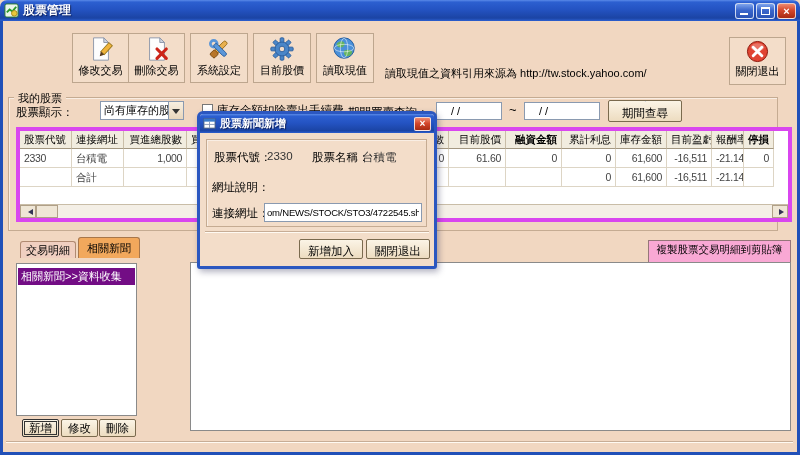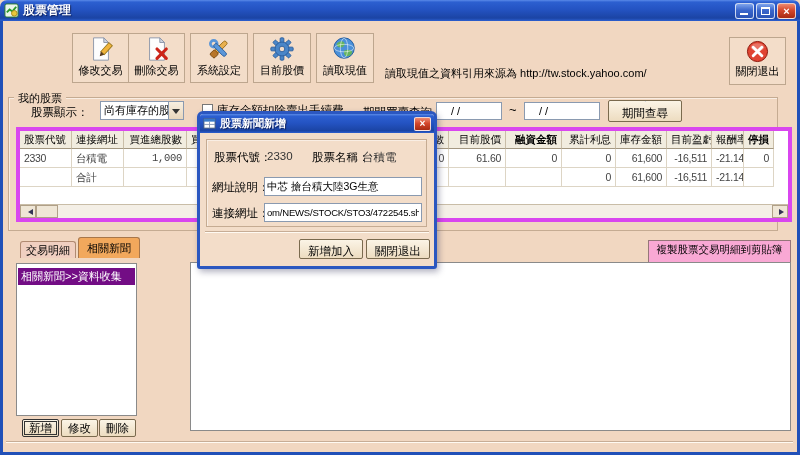--- a/index.html
+++ b/index.html
@@ -28,21 +28,21 @@
   .tbtn { position:absolute; top:33px; height:50px; width:57px; background:#f3ddc9; border:1px solid #bda68e;
     display:flex; flex-direction:column; align-items:center; justify-content:flex-start; padding-top:2px; cursor:default; }
   .tbtn .lbl { font-size:11px; margin-top:1px; white-space:nowrap; }
   .note { position:absolute; left:385px; top:66px; font-size:11px; color:#000; white-space:nowrap; }
   .tbtn.exit { left:729px; top:37px; width:57px; height:48px; }
 
   
   .gbox { position:absolute; left:8px; top:97px; width:770px; height:134px; border:1px solid #c5ab92;
     box-shadow:inset 1px 1px 0 rgba(255,255,255,.55); }
   .gbox-label { position:absolute; left:14px; top:91px; font-size:11px; background:#f1d7c1; padding:0 4px; z-index:2; }
-  .flabel { position:absolute; font-size:11.5px; white-space:nowrap;margin-left:15px; }
+  .flabel { position:absolute; font-size:11.5px; white-space:nowrap; }
   .combo { position:absolute; left:100px; top:101px; width:84px; height:19px; background:#fff; border:1px solid #8a9ab0; display:flex; }
   .combo .val { flex:1; font-size:11px; line-height:17px; padding-left:3px; white-space:nowrap; overflow:hidden; }
   .combo .drop { width:15px; height:100%; background:linear-gradient(180deg,#f8efe0,#e8d6bc); border-left:1px solid #8a9ab0; position:relative; }
   .combo .drop::after { content:""; position:absolute; left:3px; top:7px; border:4px solid transparent; border-top:5px solid #333; }
   .cb { position:absolute; left:202px; top:104px; width:11px; height:11px; background:#fff; border:1px solid #777; }
   .cb-label { position:absolute; left:217px; top:103px; width:128px; font-size:11.5px; white-space:nowrap; overflow:hidden; }
   .datef { position:absolute; top:102px; height:18px; background:#fff; border:1px solid #8a9ab0; font-size:11px; padding-left:14px; font-family:inherit; }
   .range-sep { position:absolute; left:509px; top:102px; font-size:13px; }
   .btn { background:linear-gradient(180deg,#fbf4e6,#eddcc0); border:1px solid #7a6a4e; border-radius:2px;
     font-size:11.5px; display:inline-flex; align-items:center; justify-content:center; gap:4px; font-family:inherit;flex-direction:column; }
@@ -221,21 +221,21 @@
         <div class="th" style="width: 54px; text-align: right;">累計利息</div>
         <div class="th" style="width: 51px; text-align: right;">庫存金額</div>
         <div class="th" style="width: 45px; text-align: right;">目前盈虧</div>
         <div class="th" style="width: 32px; text-align: right;">報酬率</div>
         <div class="th" style="width: 30px; text-align: right; font-weight: bold;">停損</div>
       </div>
     <div>
         <div class="trow">
           <div class="td" style="width: 52px; text-align: left;">2330</div>
           <div class="td" style="width: 52px; text-align: left;">台積電</div>
-          <div class="td" style="width: 63px; text-align: right; font-family: Liberation Mono, monospace;">1,000</div>
+          <div class="td" style="width: 63px; text-align: right;">1,000</div>
           <div class="td" style="width: 200px; text-align: left;"></div>
           <div class="td" style="width: 62px; text-align: right;">0</div>
           <div class="td" style="width: 57px; text-align: right;">61.60</div>
           <div class="td" style="width: 56px; text-align: right;">0</div>
           <div class="td" style="width: 54px; text-align: right;">0</div>
           <div class="td" style="width: 51px; text-align: right;">61,600</div>
           <div class="td" style="width: 45px; text-align: right;">-16,511</div>
           <div class="td" style="width: 32px; text-align: right;">-21.14%</div>
           <div class="td" style="width: 30px; text-align: right;">0</div>
         </div>
@@ -291,21 +291,20 @@
       <span class="txt">股票新聞新增</span>
       <span class="dlg-x"><span>×</span></span>
     </div>
     <div class="dlg-body">
       <div class="dlg-group"></div>
       <span class="dlg-label" style="left:14px;top:17px">股票代號：</span>
       <span class="dlg-val" style="left:67px;top:17px">2330</span>
       <span class="dlg-label" style="left:112px;top:17px">股票名稱：</span>
       <span class="dlg-val" style="left:162px;top:17px">台積電</span>
       <span class="dlg-label" style="left:12px;top:47px">網址說明：</span>
-      <input class="dlg-input" style="top: 44px;" value="中芯 搶台積大陸3G生意">
       <span class="dlg-label" style="left:12px;top:73px">連接網址：</span>
       <input class="dlg-input url" style="top: 70px;" value="om/NEWS/STOCK/STO3/4722545.shtml">
       <div class="dlg-sep"></div>
       <button class="btn dlg-btn" style="left:99px">
         <svg width="12" height="12" viewBox="0 0 14 14">
             <path d="M1.5 12.5 L3 9 L9.5 2.5 L11.5 4.5 L5 11 Z" fill="#f0b43c" stroke="#9a7a20" stroke-width="0.8"></path>
             <path d="M1.5 12.5 L3 9 L5 11 Z" fill="#5a4a2a"></path>
           </svg>
         <span>新增加入</span>
       </button>

